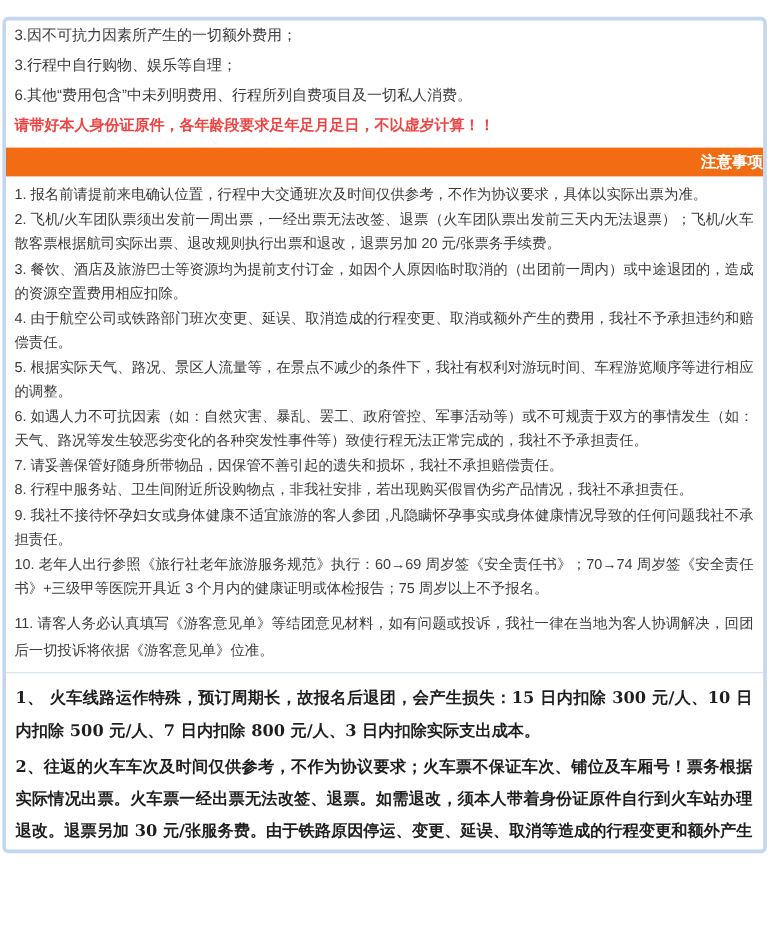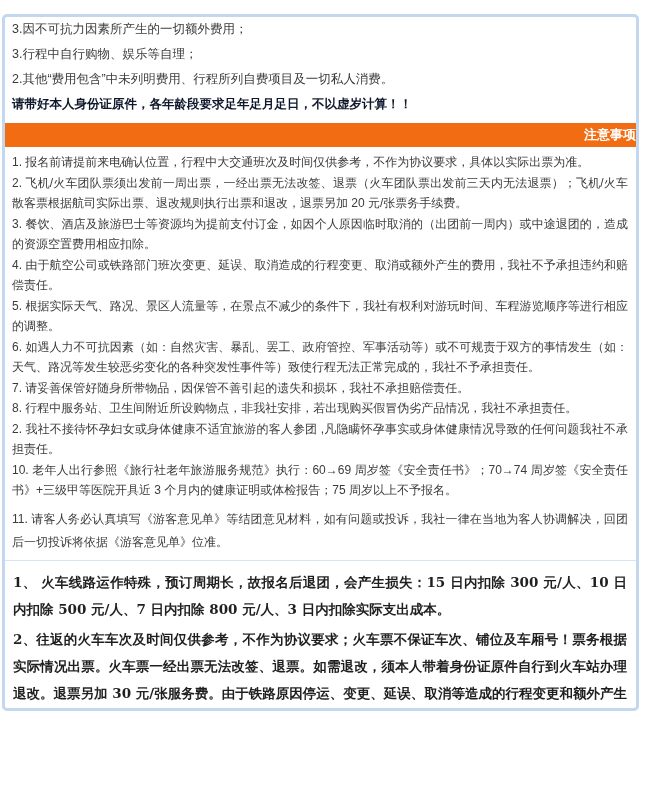--- a/index.html
+++ b/index.html
@@ -33,21 +33,21 @@
     padding: 6px 10px 0 7px;
   }
   .section-a p {
     margin: 0 0 12px 0;
     font-size: 12.5px;
     line-height: 13px;
     color: #3b3b3b;
     white-space: nowrap;
   }
   .section-a p.warning {
-    color: #0f172a;
+    color: #ef4444;
     font-weight: bold;
   }
   
   .orange-header {
     margin-top: 8px;
     height: 24px;
     line-height: 24px;
     background: #f26c13;
     color: #ffffff;
     font-weight: bold;
@@ -91,36 +91,36 @@
 </style>
 </head>
 <body>
 
 <div class="page">
   <div class="doc-box">
 
     <div class="section-a">
       <p>3.因不可抗力因素所产生的一切额外费用；</p>
       <p>3.行程中自行购物、娱乐等自理；</p>
-      <p>2.其他“费用包含”中未列明费用、行程所列自费项目及一切私人消费。</p>
+      <p>6.其他“费用包含”中未列明费用、行程所列自费项目及一切私人消费。</p>
       <p class="warning">请带好本人身份证原件，各年龄段要求足年足月足日，不以虚岁计算！！</p>
     </div>
 
     <div class="orange-header">注意事项</div>
 
     <div class="section-b">
       <p>1. 报名前请提前来电确认位置，行程中大交通班次及时间仅供参考，不作为协议要求，具体以实际出票为准。</p>
       <p>2. 飞机/火车团队票须出发前一周出票，一经出票无法改签、退票（火车团队票出发前三天内无法退票）；飞机/火车散客票根据航司实际出票、退改规则执行出票和退改，退票另加 20 元/张票务手续费。</p>
       <p>3. 餐饮、酒店及旅游巴士等资源均为提前支付订金，如因个人原因临时取消的（出团前一周内）或中途退团的，造成的资源空置费用相应扣除。</p>
       <p>4. 由于航空公司或铁路部门班次变更、延误、取消造成的行程变更、取消或额外产生的费用，我社不予承担违约和赔偿责任。</p>
       <p>5. 根据实际天气、路况、景区人流量等，在景点不减少的条件下，我社有权利对游玩时间、车程游览顺序等进行相应的调整。</p>
       <p>6. 如遇人力不可抗因素（如：自然灾害、暴乱、罢工、政府管控、军事活动等）或不可规责于双方的事情发生（如：天气、路况等发生较恶劣变化的各种突发性事件等）致使行程无法正常完成的，我社不予承担责任。</p>
       <p>7. 请妥善保管好随身所带物品，因保管不善引起的遗失和损坏，我社不承担赔偿责任。</p>
       <p>8. 行程中服务站、卫生间附近所设购物点，非我社安排，若出现购买假冒伪劣产品情况，我社不承担责任。</p>
-      <p>2. 我社不接待怀孕妇女或身体健康不适宜旅游的客人参团 ,凡隐瞒怀孕事实或身体健康情况导致的任何问题我社不承担责任。</p>
+      <p>9. 我社不接待怀孕妇女或身体健康不适宜旅游的客人参团 ,凡隐瞒怀孕事实或身体健康情况导致的任何问题我社不承担责任。</p>
       <p>10. 老年人出行参照《旅行社老年旅游服务规范》执行：60→69 周岁签《安全责任书》；70→74 周岁签《安全责任书》+三级甲等医院开具近 3 个月内的健康证明或体检报告；75 周岁以上不予报名。</p>
       <p class="spaced">11. 请客人务必认真填写《游客意见单》等结团意见材料，如有问题或投诉，我社一律在当地为客人协调解决，回团后一切投诉将依据《游客意见单》位准。</p>
     </div>
 
     <div class="divider"></div>
 
     <div class="section-c">
       <p>1、 火车线路运作特殊，预订周期长，故报名后退团，会产生损失：15 日内扣除 300 元/人、10 日内扣除 500 元/人、7 日内扣除 800 元/人、3 日内扣除实际支出成本。</p>
       <p>2、往返的火车车次及时间仅供参考，不作为协议要求；火车票不保证车次、铺位及车厢号！票务根据实际情况出票。火车票一经出票无法改签、退票。如需退改，须本人带着身份证原件自行到火车站办理退改。退票另加 30 元/张服务费。由于铁路原因停运、变更、延误、取消等造成的行程变更和额外产生的费用，我社不予承担违约和赔偿责任。</p>
     </div>

